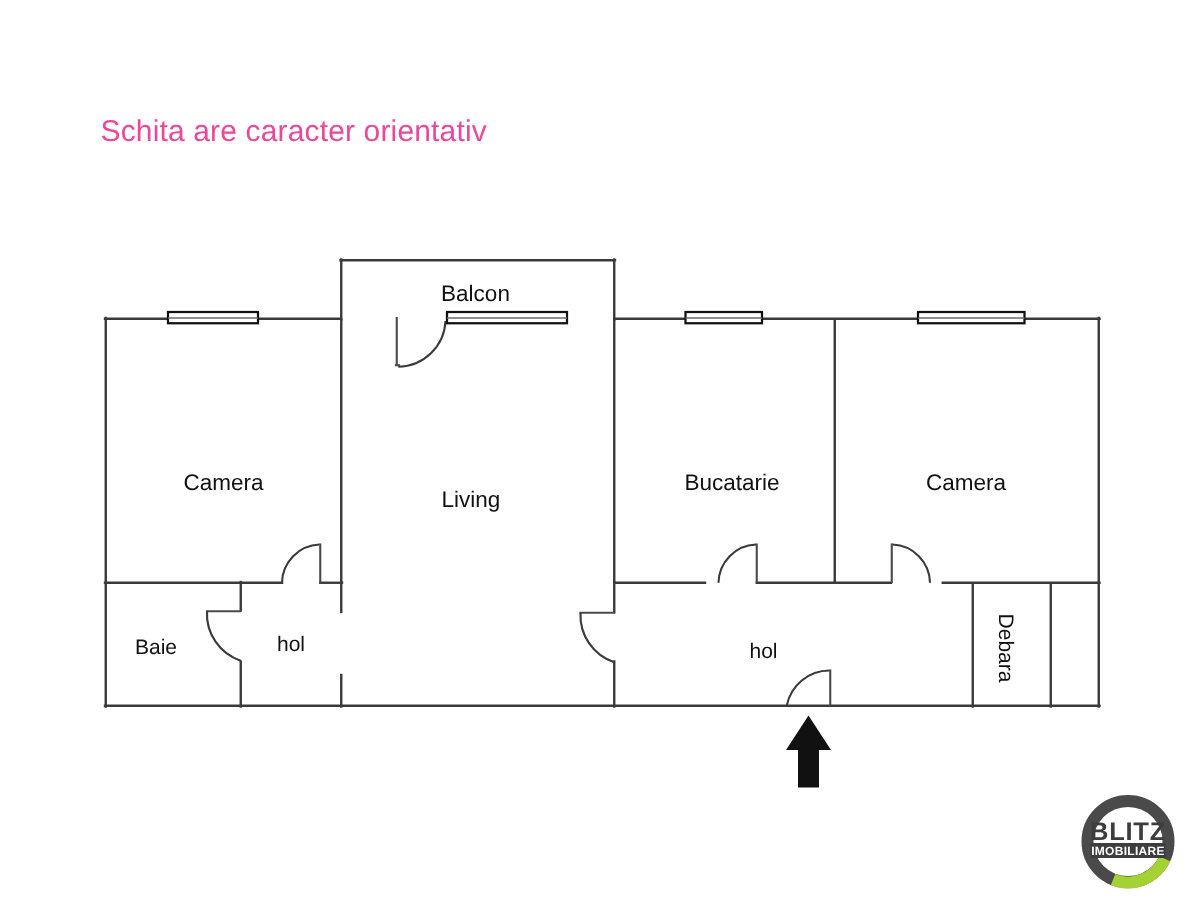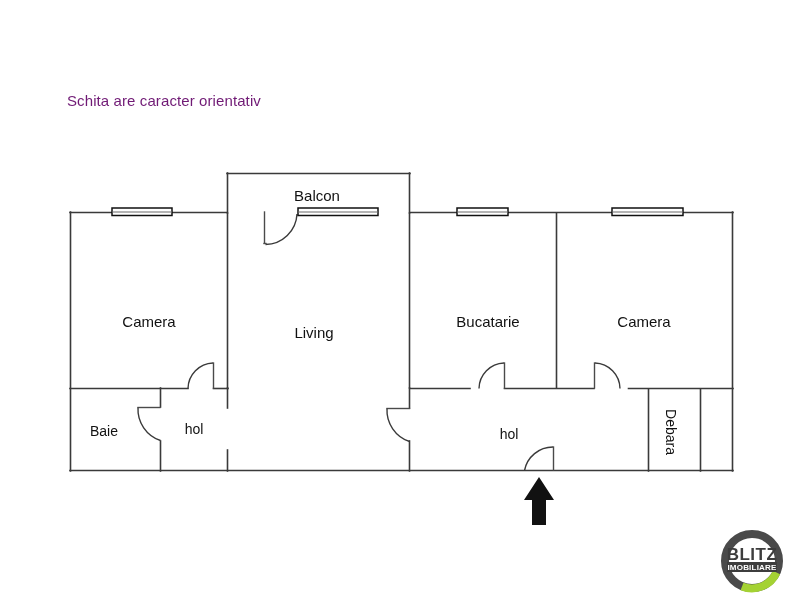--- a/index.html
+++ b/index.html
@@ -17,23 +17,23 @@
   #page {
     position: absolute;
     left: 0; top: 0;
     width: 800px;
     height: 600px;
     background: #ffffff;
   }
   #plan-title {
     position: absolute;
     left: 67px;
-    top: 92px;
-    font-size: 15px;
-    color: #701a75;
+    top: 77px;
+    font-size: 20px;
+    color: #ec4899;
     letter-spacing: 0.1px;
     white-space: nowrap;
   }
   svg#floorplan {
     position: absolute;
     left: 0;
     top: 0;
     width: 800px;
     height: 600px;
   }

